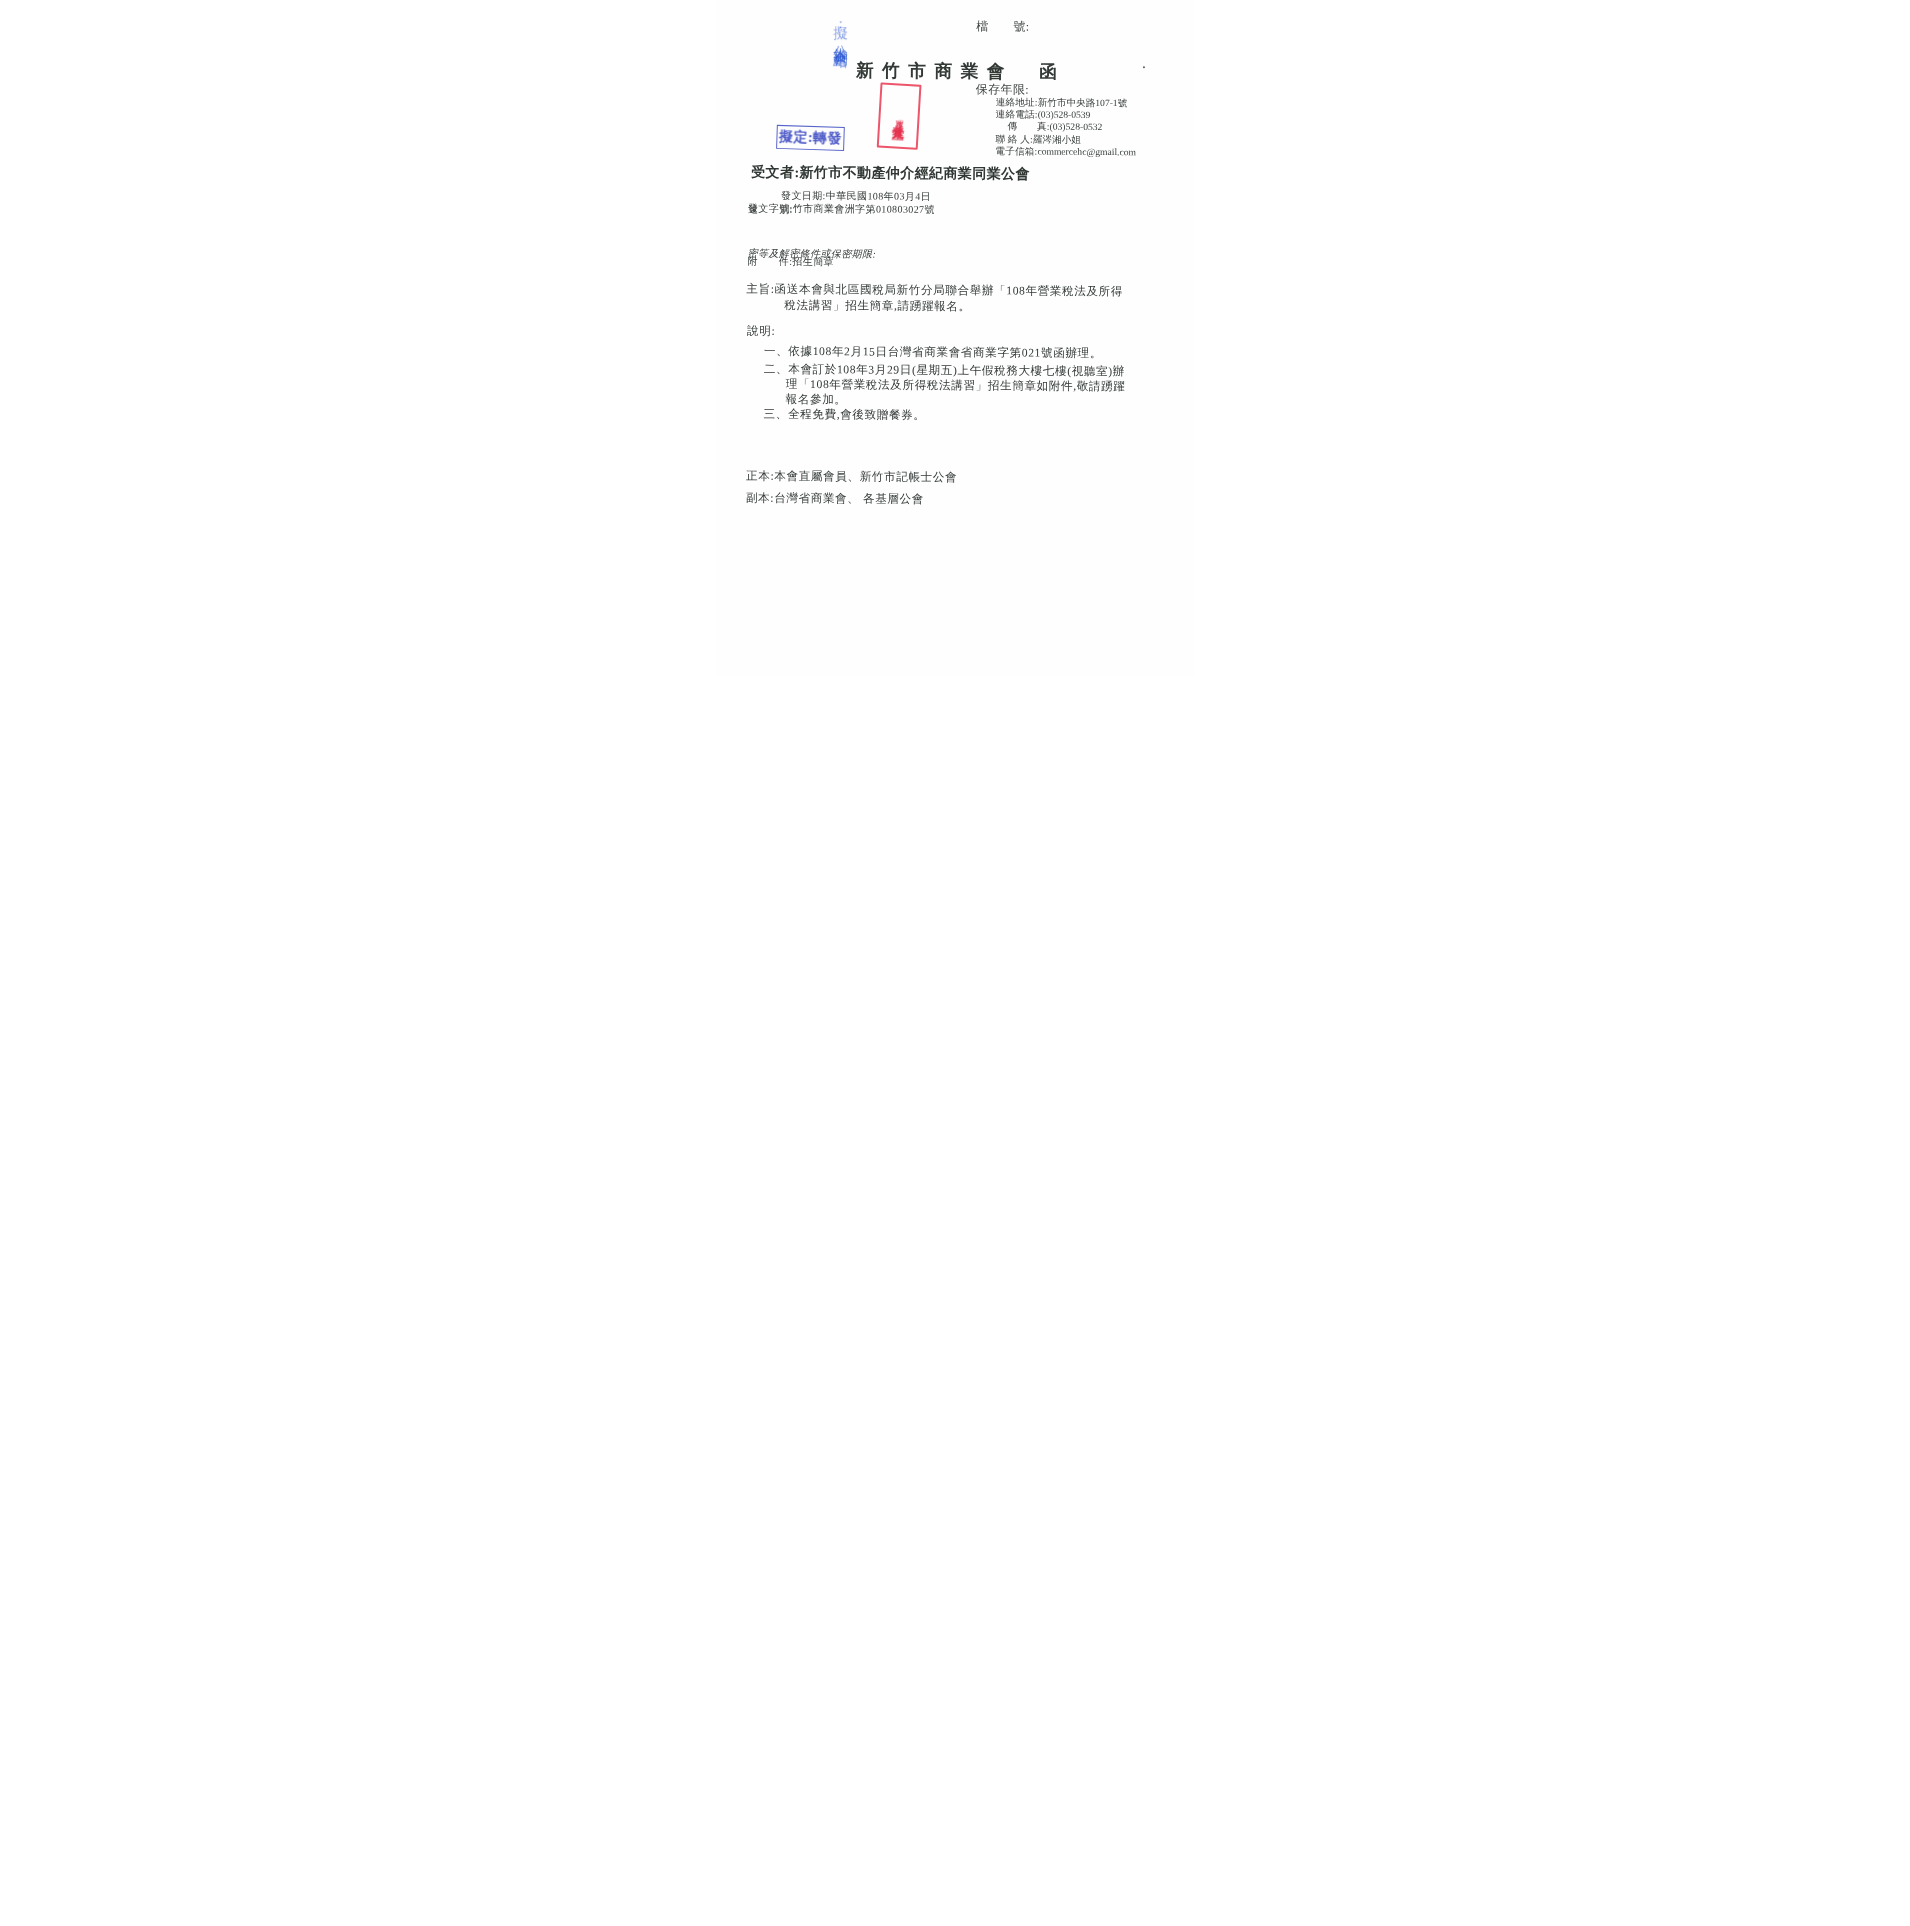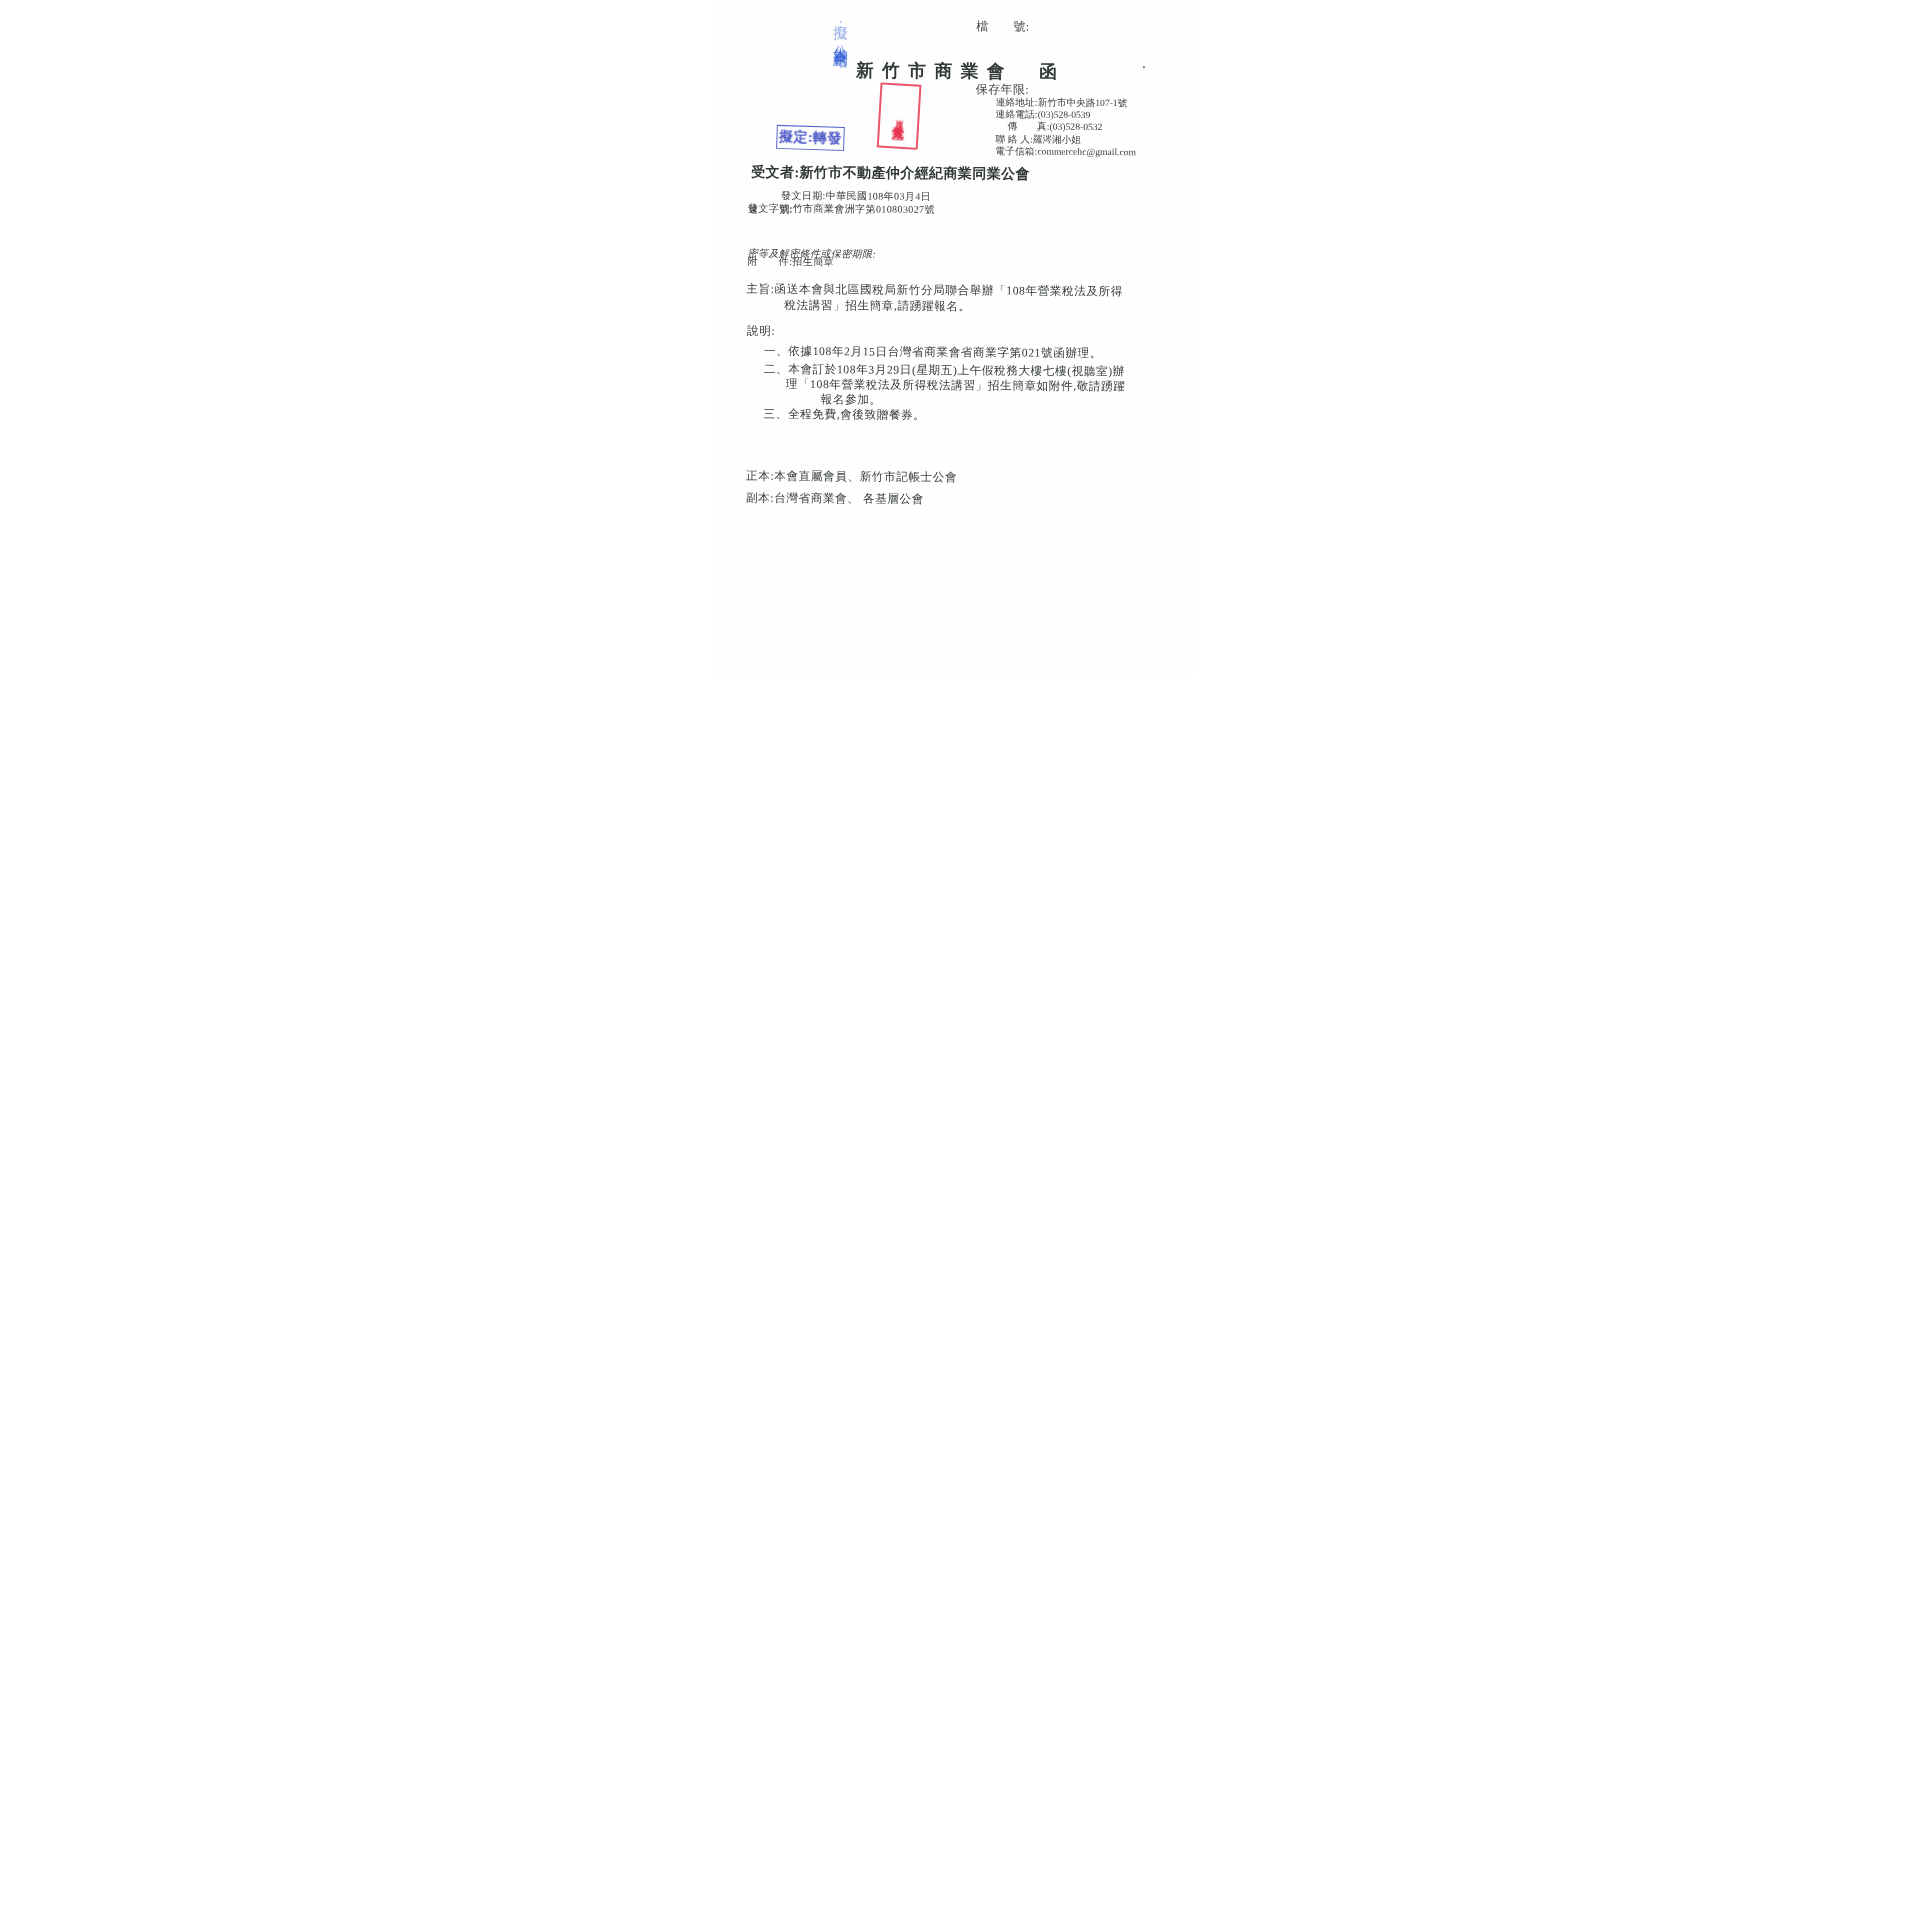--- a/index.html
+++ b/index.html
@@ -165,21 +165,21 @@
     <div class="line body-txt" style="left:69px; top:300px;">稅法講習」招生簡章,請踴躍報名。</div>
 
     <div class="line body-txt" style="left:32px; top:326px;">說明:</div>
     <div class="line body-txt" style="left:49px; top:346px;">
       <span>一、</span><span>依據108年2月15日台灣省商業會省商業字第021號函辦理。</span>
     </div>
     <div class="line body-txt" style="left:49px; top:364px;">
       <span>二、</span><span>本會訂於108年3月29日(星期五)上午假稅務大樓七樓(視聽室)辦</span>
     </div>
     <div class="line body-txt" style="left:71px; top:379px;">理「108年營業稅法及所得稅法講習」招生簡章如附件,敬請踴躍</div>
-    <div class="line body-txt" style="left:71px; top:394px;margin-left:35px;">報名參加。</div>
+    <div class="line body-txt" style="left:71px; top:394px;">報名參加。</div>
     <div class="line body-txt" style="left:49px; top:409px;">
       <span>三、</span><span>全程免費,會後致贈餐券。</span>
     </div>
 
     <div class="line body-txt" style="left:32px; top:471px;">
       <span>正本:</span><span>本會直屬會員、新竹市記帳士公會</span>
     </div>
     <div class="line body-txt" style="left:32px; top:493px;">
       <span>副本:</span><span>台灣省商業會、 各基層公會</span>
     </div>

